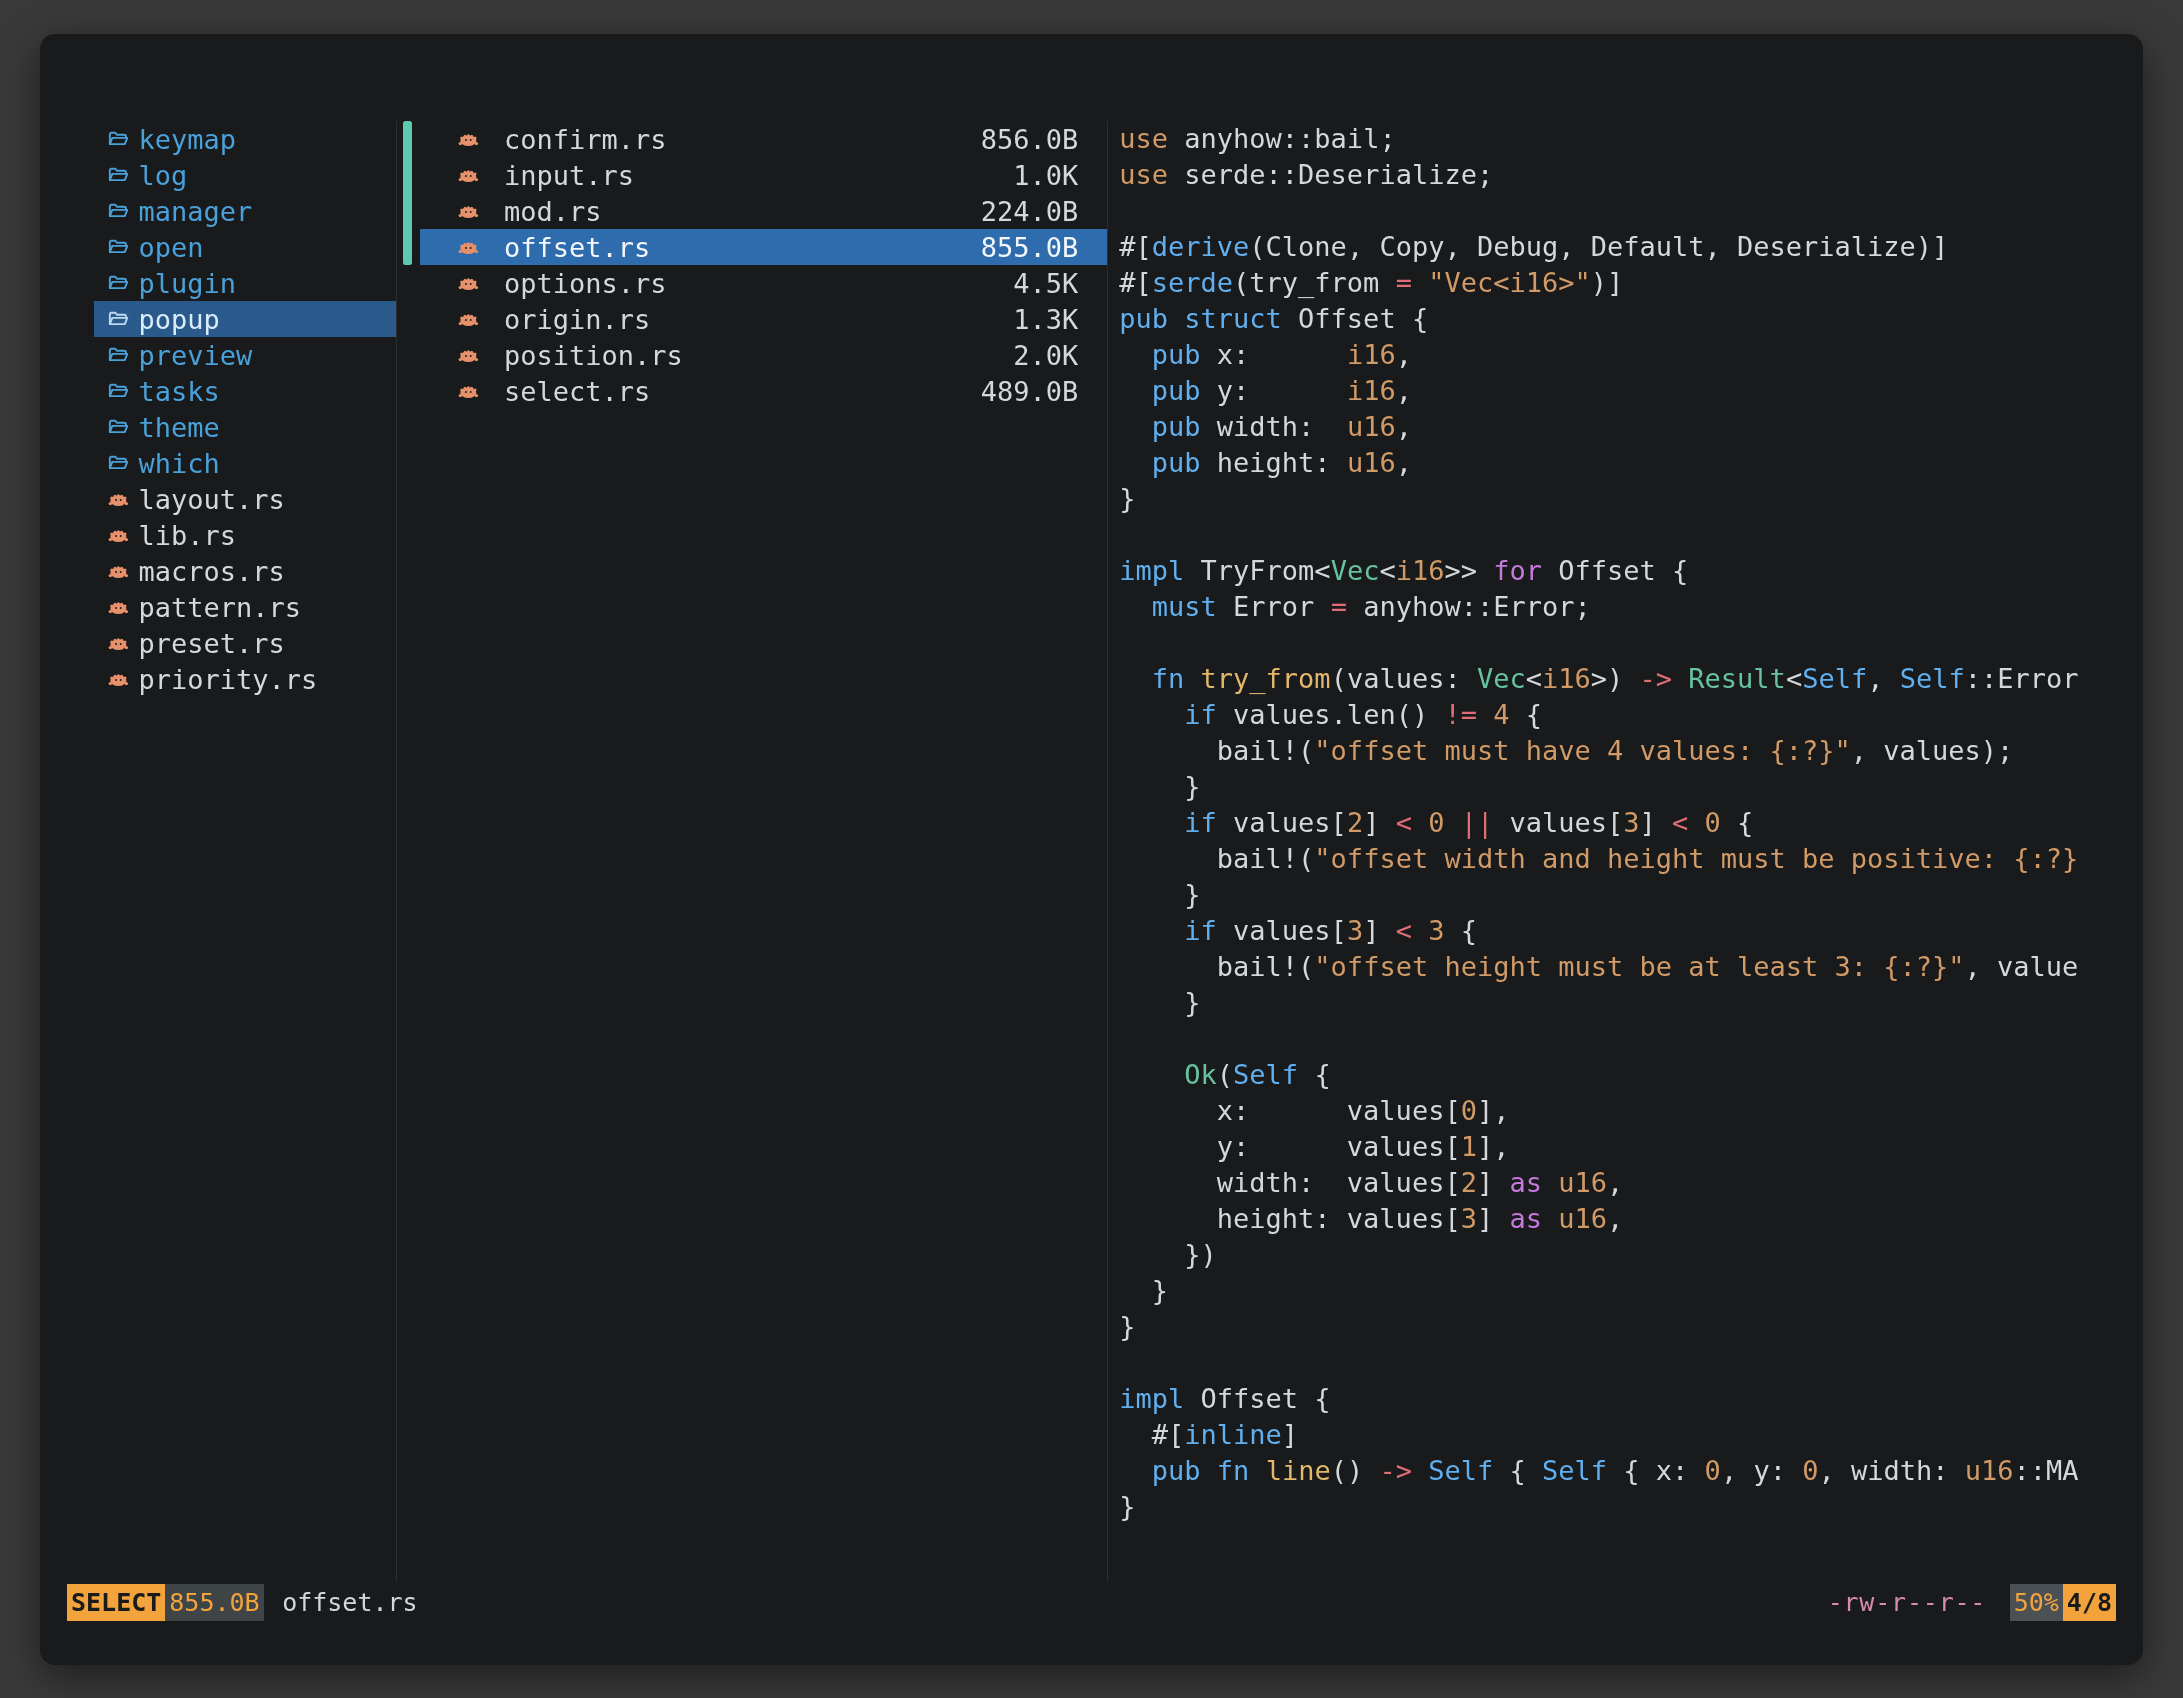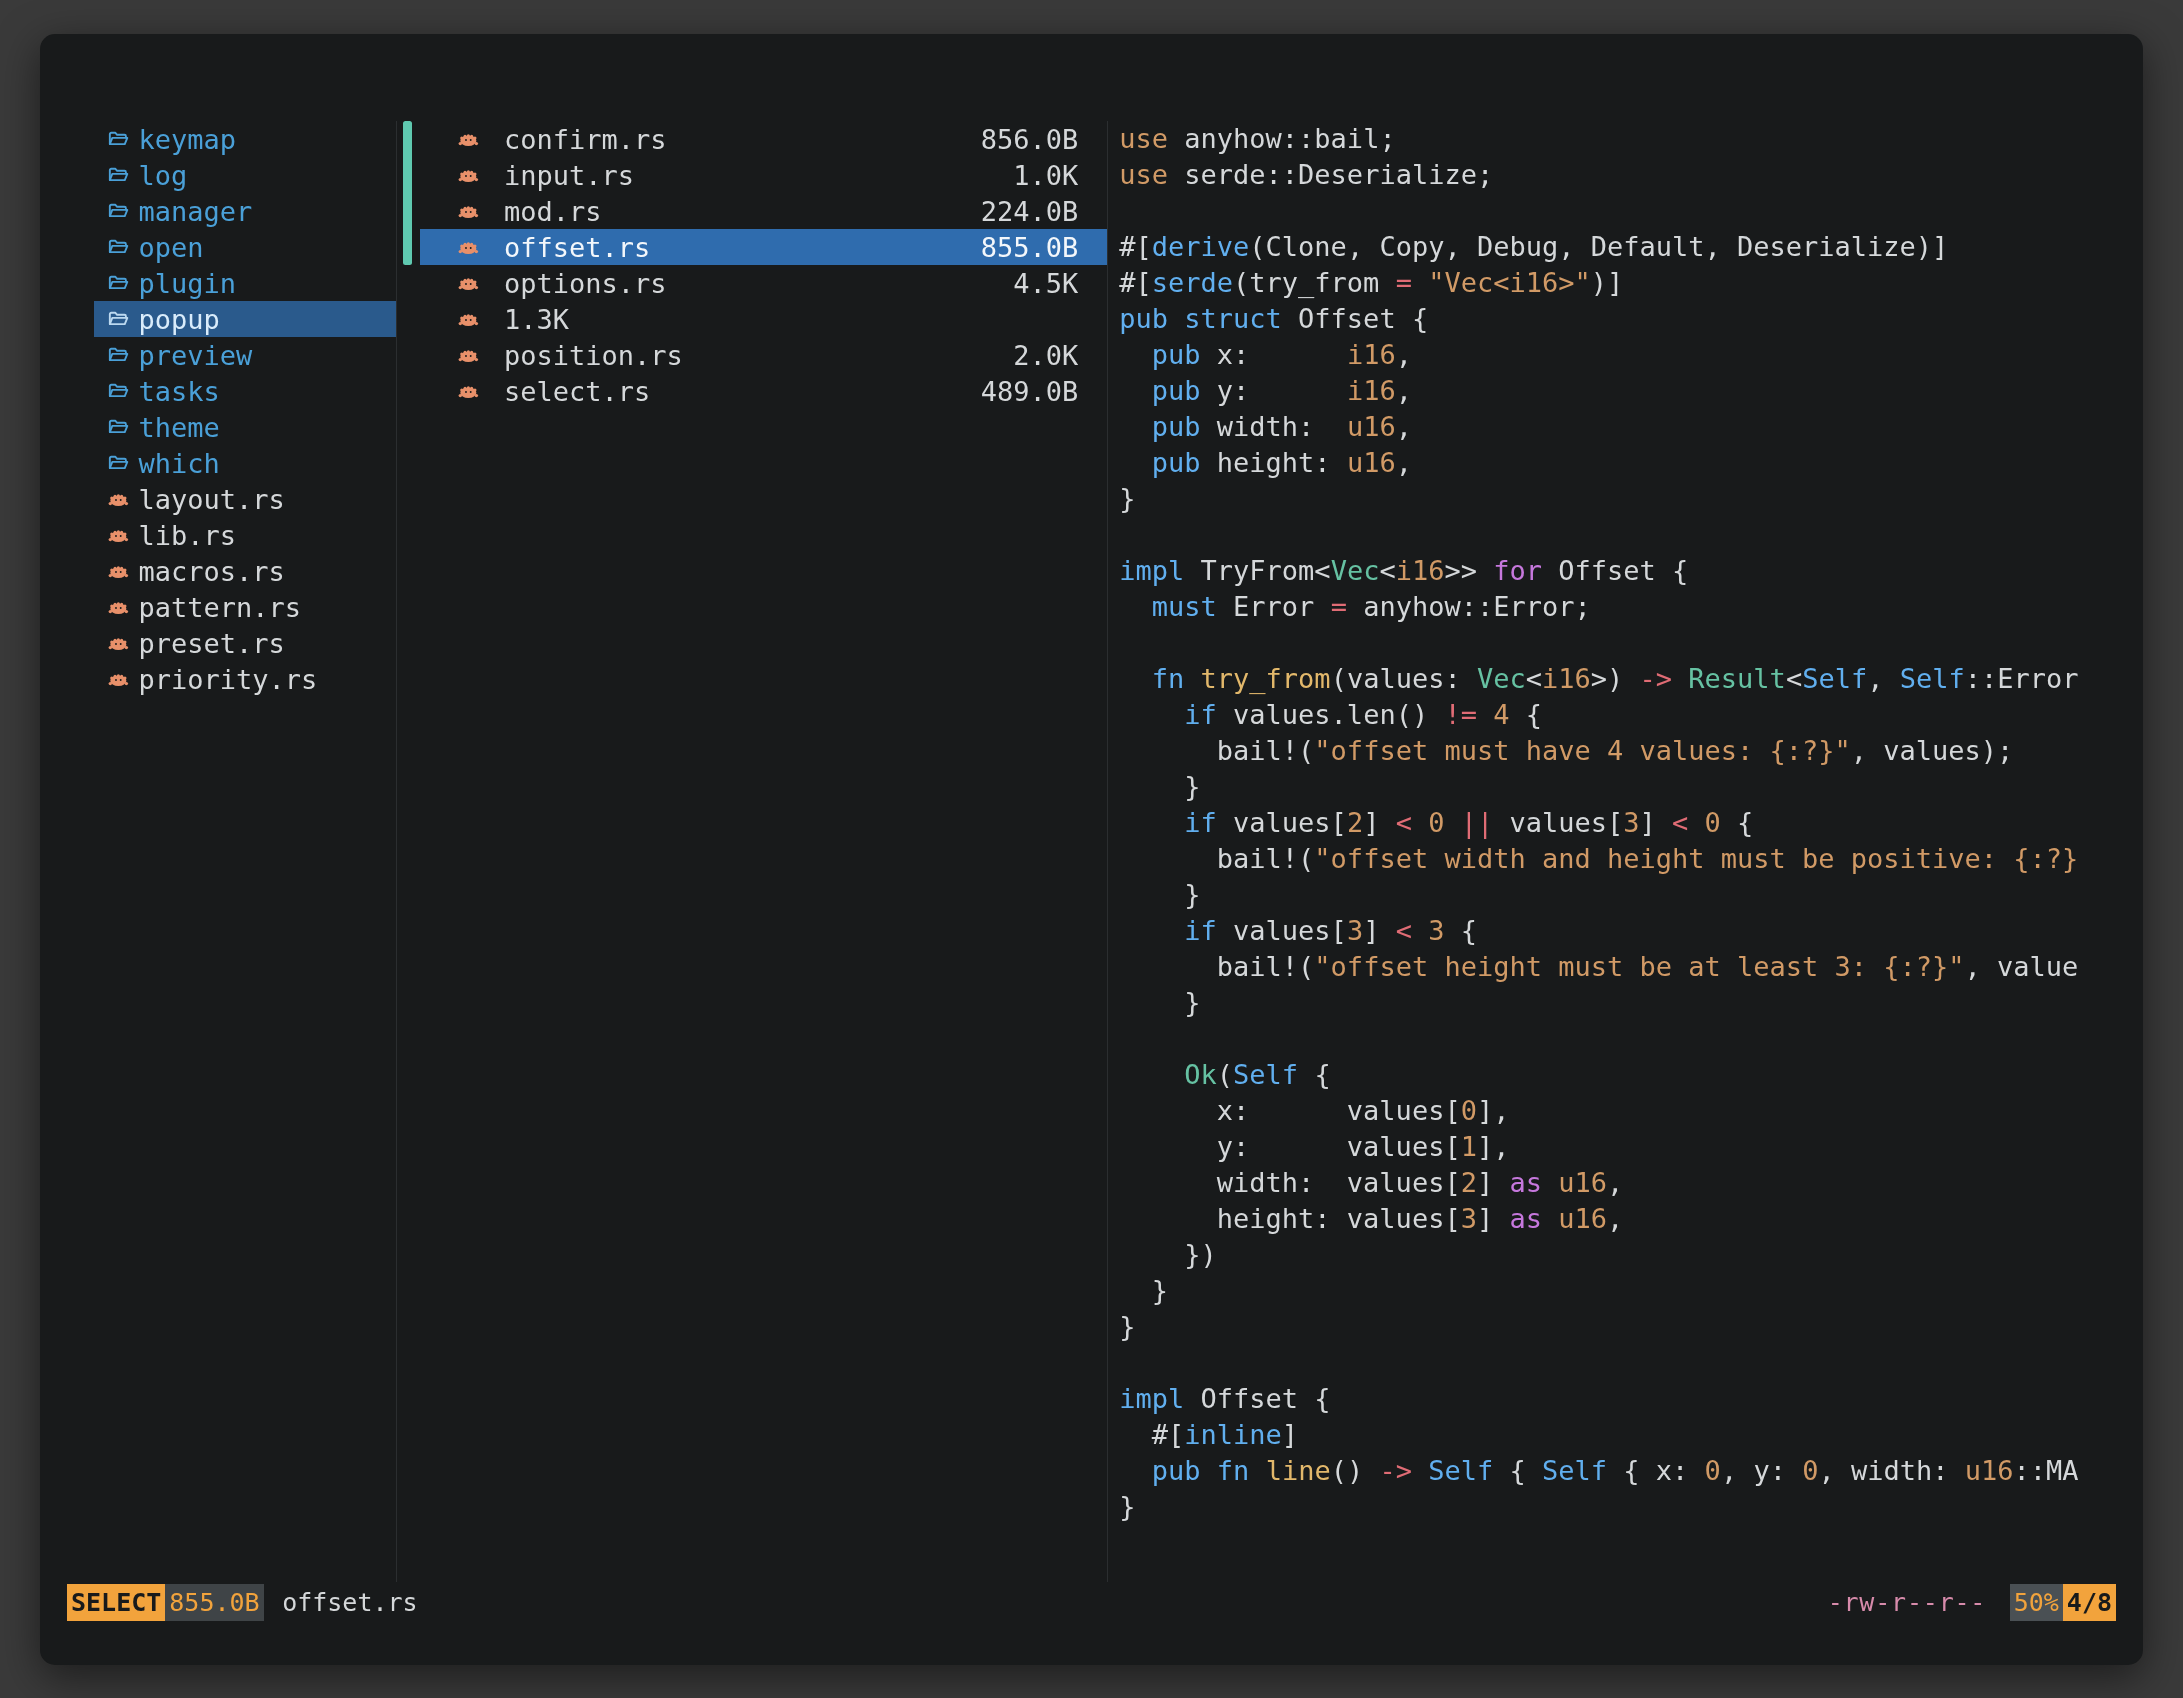--- a/index.html
+++ b/index.html
@@ -424,20 +424,21 @@
           <circle cx="12" cy="8.2" r="1.6"></circle>
                   <circle cx="15.5" cy="8.8" r="1.6"></circle>
           <circle cx="19" cy="10.5" r="1.6"></circle>
           <circle cx="3.5" cy="16.5" r="1.8"></circle>
                   <circle cx="20.5" cy="16.5" r="1.8"></circle>
         </g>
         <circle cx="9.5" cy="12.7" r="1" fill="#181a1b"></circle>
                 <circle cx="14.5" cy="12.7" r="1" fill="#181a1b"></circle>
       </svg>
     </span>
+    <span class="fname">origin.rs</span>
     <span class="fsize">1.3K</span>
   </div>
           <div class="frow">
     <span class="icon icon-rust">
       <svg viewBox="0 0 24 24">
         <g fill="currentColor">
           <ellipse cx="12" cy="13.5" rx="8.5" ry="5.5"></ellipse>
           <circle cx="5" cy="10.5" r="1.6"></circle>
                   <circle cx="8.5" cy="8.8" r="1.6"></circle>
           <circle cx="12" cy="8.2" r="1.6"></circle>

